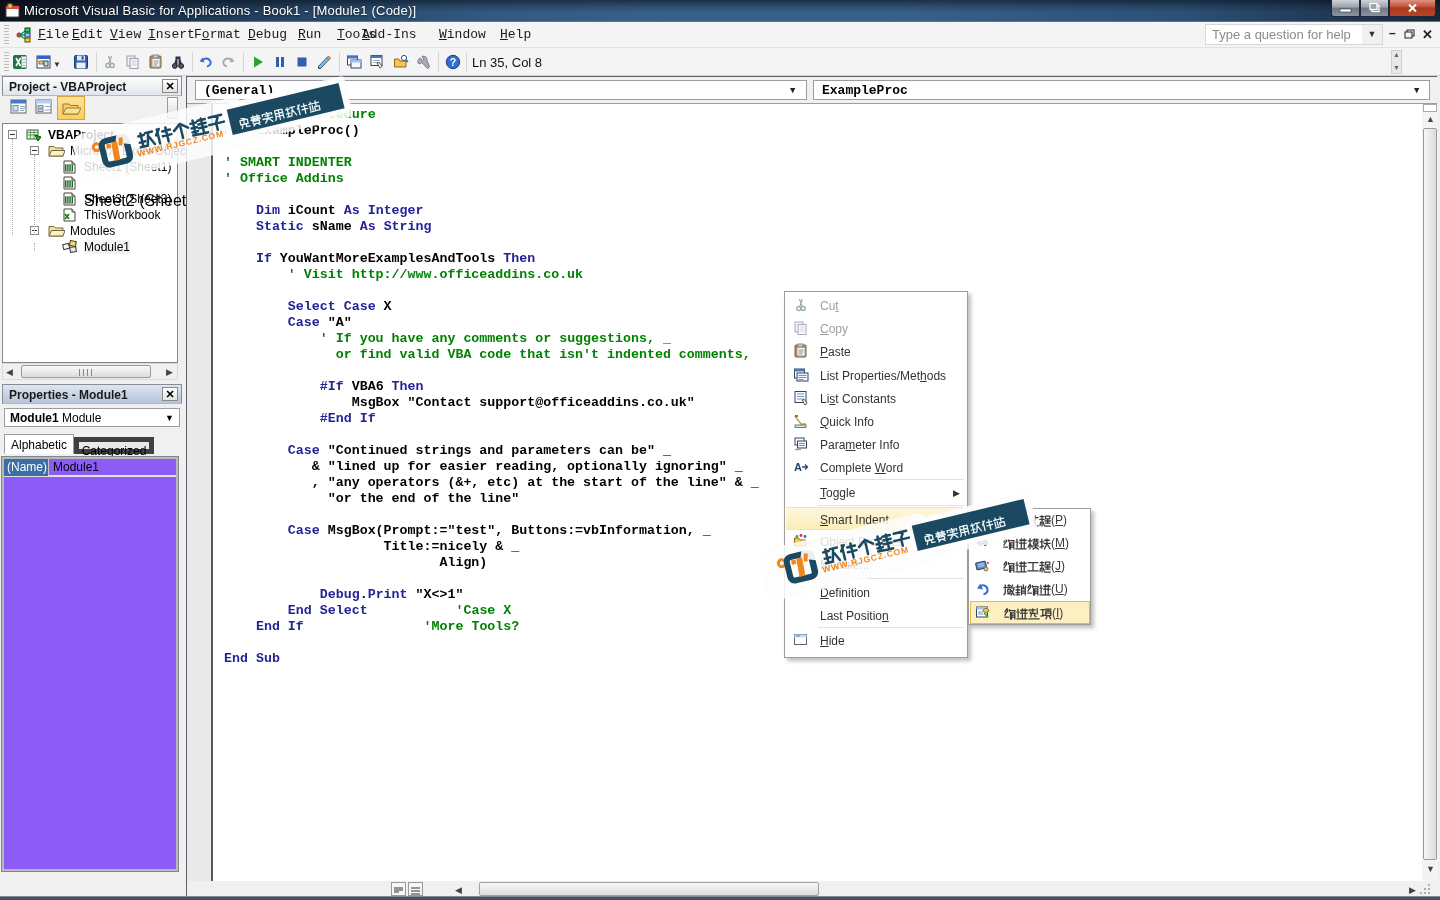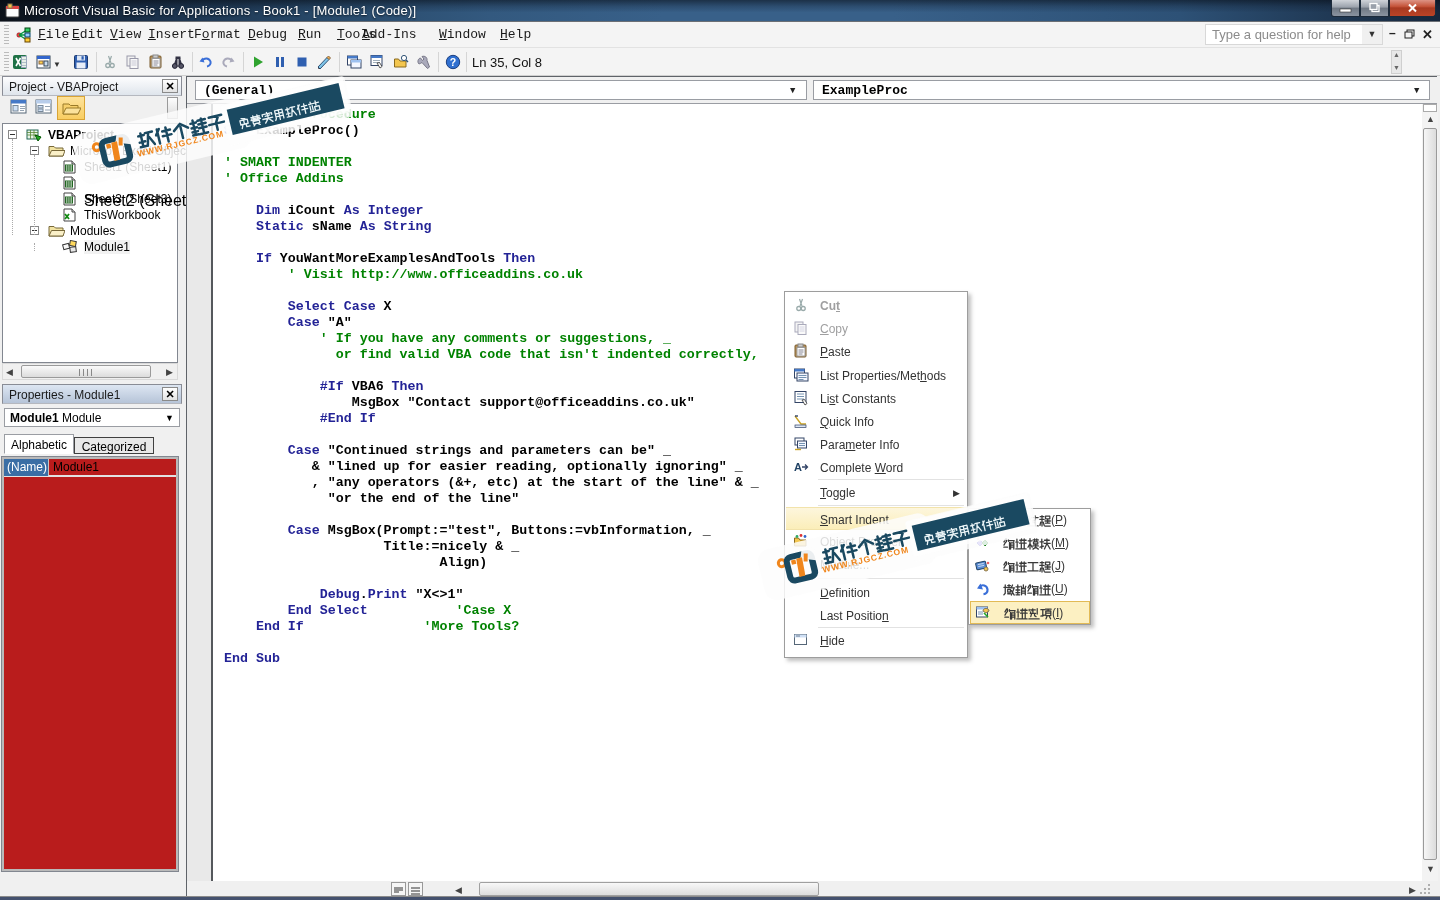--- a/index.html
+++ b/index.html
@@ -26,29 +26,29 @@
 #helpbox{left:1205px;top:24px;width:178px;height:21px;background:#fff;border:1px solid #d8d8d8;color:#8b8b8b;font-size:13px;padding:2px 0 0 6px;}
 #helpdrop{left:1362px;top:25px;width:20px;height:19px;background:#f0f0f0;color:#333;font-size:9px;padding-top:4px;text-align:center;}
 .mdibtn{position:absolute;top:28px;color:#222;font-size:12px;font-weight:bold;}
 
 #toolbar{left:0;top:48px;width:1440px;height:28px;background:#f4f4f4;border-bottom:1px solid #d0d0d0;}
 .grip{position:absolute;width:5px;background:repeating-linear-gradient(180deg,#bbb 0 1px,transparent 1px 3px);}
 .tsep{position:absolute;top:4px;width:1px;height:20px;background:#d5d5d5;}
 #lncol{left:472px;top:55px;font-size:13px;color:#111;}
 
 .ptitle{background:linear-gradient(#fdfdfe,#dfe5ec);border:1px solid #898c95;border-bottom:1px solid #b5b8bf;
- font-size:12px;color:#1a1a1a;padding:3px 12px 0 6px;}
+ font-size:12px;color:#1a1a1a;padding:3px 12px 0 6px;font-weight:bold;}
 .xbtn{position:absolute;width:16px;height:14px;background:linear-gradient(#fff,#e3e3e3);border:1px solid #8a8a8a;
  color:#000;font-size:11px;font-weight:bold;text-align:center;line-height:12px;}
 #projpanel{left:2px;top:76px;width:180px;height:306px;background:#f0f0f0;}
 #projtree{left:2px;top:123px;width:176px;height:240px;background:#fff;border:1px solid #828790;
  font-size:12px;color:#000;}
 #projhsb{left:2px;top:363px;width:176px;height:17px;background:#f0f0f0;border:1px solid #d9d9d9;}
 #proppanel{left:2px;top:384px;width:180px;height:488px;}
-#propgrid{left:2px;top:457px;width:176px;height:414px;background:#b91c1c;border:2px solid #b9b9b9;outline:1px solid #828790;}
+#propgrid{left:2px;top:457px;width:176px;height:414px;background:#8b5cf6;border:2px solid #b9b9b9;outline:1px solid #828790;}
 
 #codewin{left:186px;top:76px;width:1251px;height:820px;background:#fff;border-left:1px solid #5f6369;border-top:1px solid #5f6369;}
 #combobar{left:0;top:0;width:1250px;height:27px;background:#f0f0f0;border-bottom:1px solid #9a9da3;}
 .combo{position:absolute;top:3px;height:20px;background:#fff;border:1px solid #9a9da3;
  font-family:"Liberation Mono",monospace;font-weight:bold;font-size:13px;padding:2px 0 0 8px;}
 .cdrop{position:absolute;top:0;width:9px;height:9px;color:#222;font-size:9px;}
 #margin{left:0;top:27px;width:26px;height:777px;background:#e9e9e9;border-right:2px solid #55585c;}
 #codearea{left:27px;top:27px;width:1209px;height:777px;background:#fff;overflow:hidden;}
 #code{position:absolute;left:10px;top:3px;margin:0;font-family:"Liberation Mono",monospace;
  font-size:13.3px;line-height:16px;white-space:pre;color:#000;font-weight:bold;}
@@ -330,21 +330,21 @@
       <div style="margin:3px auto;width:14px;height:7px;background:repeating-linear-gradient(90deg,#888 0 1px,transparent 1px 4px);"></div>
     </div>
     <div class="sarrow" style="left:163px;top:3px;">▶</div>
   </div>
 
 <div class="abs" id="proppanel">
   <div class="ptitle" style="position:absolute;left:0;top:0;width:180px;height:20px;background:linear-gradient(#dde6f2,#b6c4d8);">Properties - Module1</div>
   <div class="xbtn" style="left:160px;top:3px;">✕</div>
   <div class="abs" style="left:2px;top:24px;width:176px;height:19px;background:#fff;border:1px solid #9a9da3;font-size:12px;padding:2px 8px 0 5px;"><b>Module1</b> Module<span style="position:absolute;right:5px;top:4px;font-size:9px;">▼</span></div>
   <div class="abs" style="left:2px;top:50px;width:70px;height:20px;background:#fff;border:1px solid #9a9da3;border-bottom:1px solid #fff;font-size:12px;text-align:center;padding-top:3px;z-index:2;">Alphabetic</div>
-  <div class="abs" style="left:72px;top:53px;width:80px;height:17px;background:#e9e9e9;border:1px solid #404040;font-size:12px;text-align:center;padding-top:2px;">Categorized</div>
+  <div class="abs" style="left:72px;top:53px;width:80px;height:17px;background:#e9e9e9;border:5px solid #404040;font-size:12px;text-align:center;padding-top:2px;">Categorized</div>
 </div>
 <div class="abs" id="propgrid">
   <div style="position:absolute;left:0;top:0;width:44px;height:17px;background:#3a6ea5;color:#fff;font-size:12px;padding:1px 0 0 3px;">(Name)</div>
   <div style="position:absolute;left:44px;top:0;width:128px;height:17px;border-left:1px solid #c5c5c5;border-bottom:1px solid #e2e2e2;font-size:12px;padding:1px 0 0 4px;">Module1</div>
   <div style="position:absolute;left:0;top:17px;width:172px;height:1px;background:#e2e2e2;"></div>
 </div>
 
 <div class="abs" id="codewin">
   <div class="abs" id="combobar">
     <div class="combo" style="left:8px;width:612px;">(General)<span class="cdrop" style="left:594px;top:5px;">▼</span></div>
@@ -360,21 +360,21 @@
 
     <span class="kw">Dim</span> iCount <span class="kw">As</span> <span class="kw">Integer</span>
     <span class="kw">Static</span> sName <span class="kw">As</span> <span class="kw">String</span>
 
     <span class="kw">If</span> YouWantMoreExamplesAndTools <span class="kw">Then</span>
         <span class="cm">' Visit http://www.officeaddins.co.uk</span>
 
         <span class="kw">Select</span> <span class="kw">Case</span> X
         <span class="kw">Case</span> "A"
             <span class="cm">' If you have any comments or suggestions, _</span>
-              <span class="cm">or find valid VBA code that isn't indented correctly,</span>
+              <span class="cm">or find valid VBA code that isn't indented comments,</span>
 
             <span class="kw">#If</span> VBA6 <span class="kw">Then</span>
                 MsgBox "Contact support@officeaddins.co.uk"
             <span class="kw">#End</span> <span class="kw">If</span>
 
         <span class="kw">Case</span> "Continued strings and parameters can be" _
            &amp; "lined up for easier reading, optionally ignoring" _
            , "any operators (&amp;+, etc) at the start of the line" &amp; _
              "or the end of the line"
 
@@ -412,21 +412,21 @@
       <circle cx="7" cy="11" r="1"></circle>
       <circle cx="3" cy="11" r="1"></circle>
       <circle cx="11" cy="7" r="1"></circle>
       <circle cx="7" cy="7" r="1"></circle>
       <circle cx="11" cy="3" r="1"></circle>
     </g>
   </svg>
 <div class="abs" id="botedge"></div>
 
 <div class="abs" id="ctxmenu">
-    <div class="ci dis" style="top:2px;font-weight:bold;">Cu<u>t</u></div>
+    <div class="ci dis" style="top:2px;">Cu<u>t</u></div>
     <svg class="cicon" style="top:5px;" viewBox="0 0 16 16">
       <path d="M6.5 2 L9 9 M9.5 2 L7 9" stroke="#9aa" stroke-width="1.2"></path>
       <circle cx="5.8" cy="11.5" r="2" fill="none" stroke="#9aa" stroke-width="1.3"></circle>
       <circle cx="10.2" cy="11.5" r="2" fill="none" stroke="#9aa" stroke-width="1.3"></circle>
     </svg>
     <div class="ci dis" style="top:25px;"><u>C</u>opy</div>
     <svg class="cicon" style="top:28px;" viewBox="0 0 16 16">
       <rect x="2" y="2" width="8" height="10" fill="#f4f4f4" stroke="#aab"></rect>
       <rect x="5" y="4.5" width="8" height="10" fill="#fafafa" stroke="#aab"></rect>
       <path d="M6.5 7h5M6.5 9h5M6.5 11h5" stroke="#ccd" stroke-width=".8"></path>

